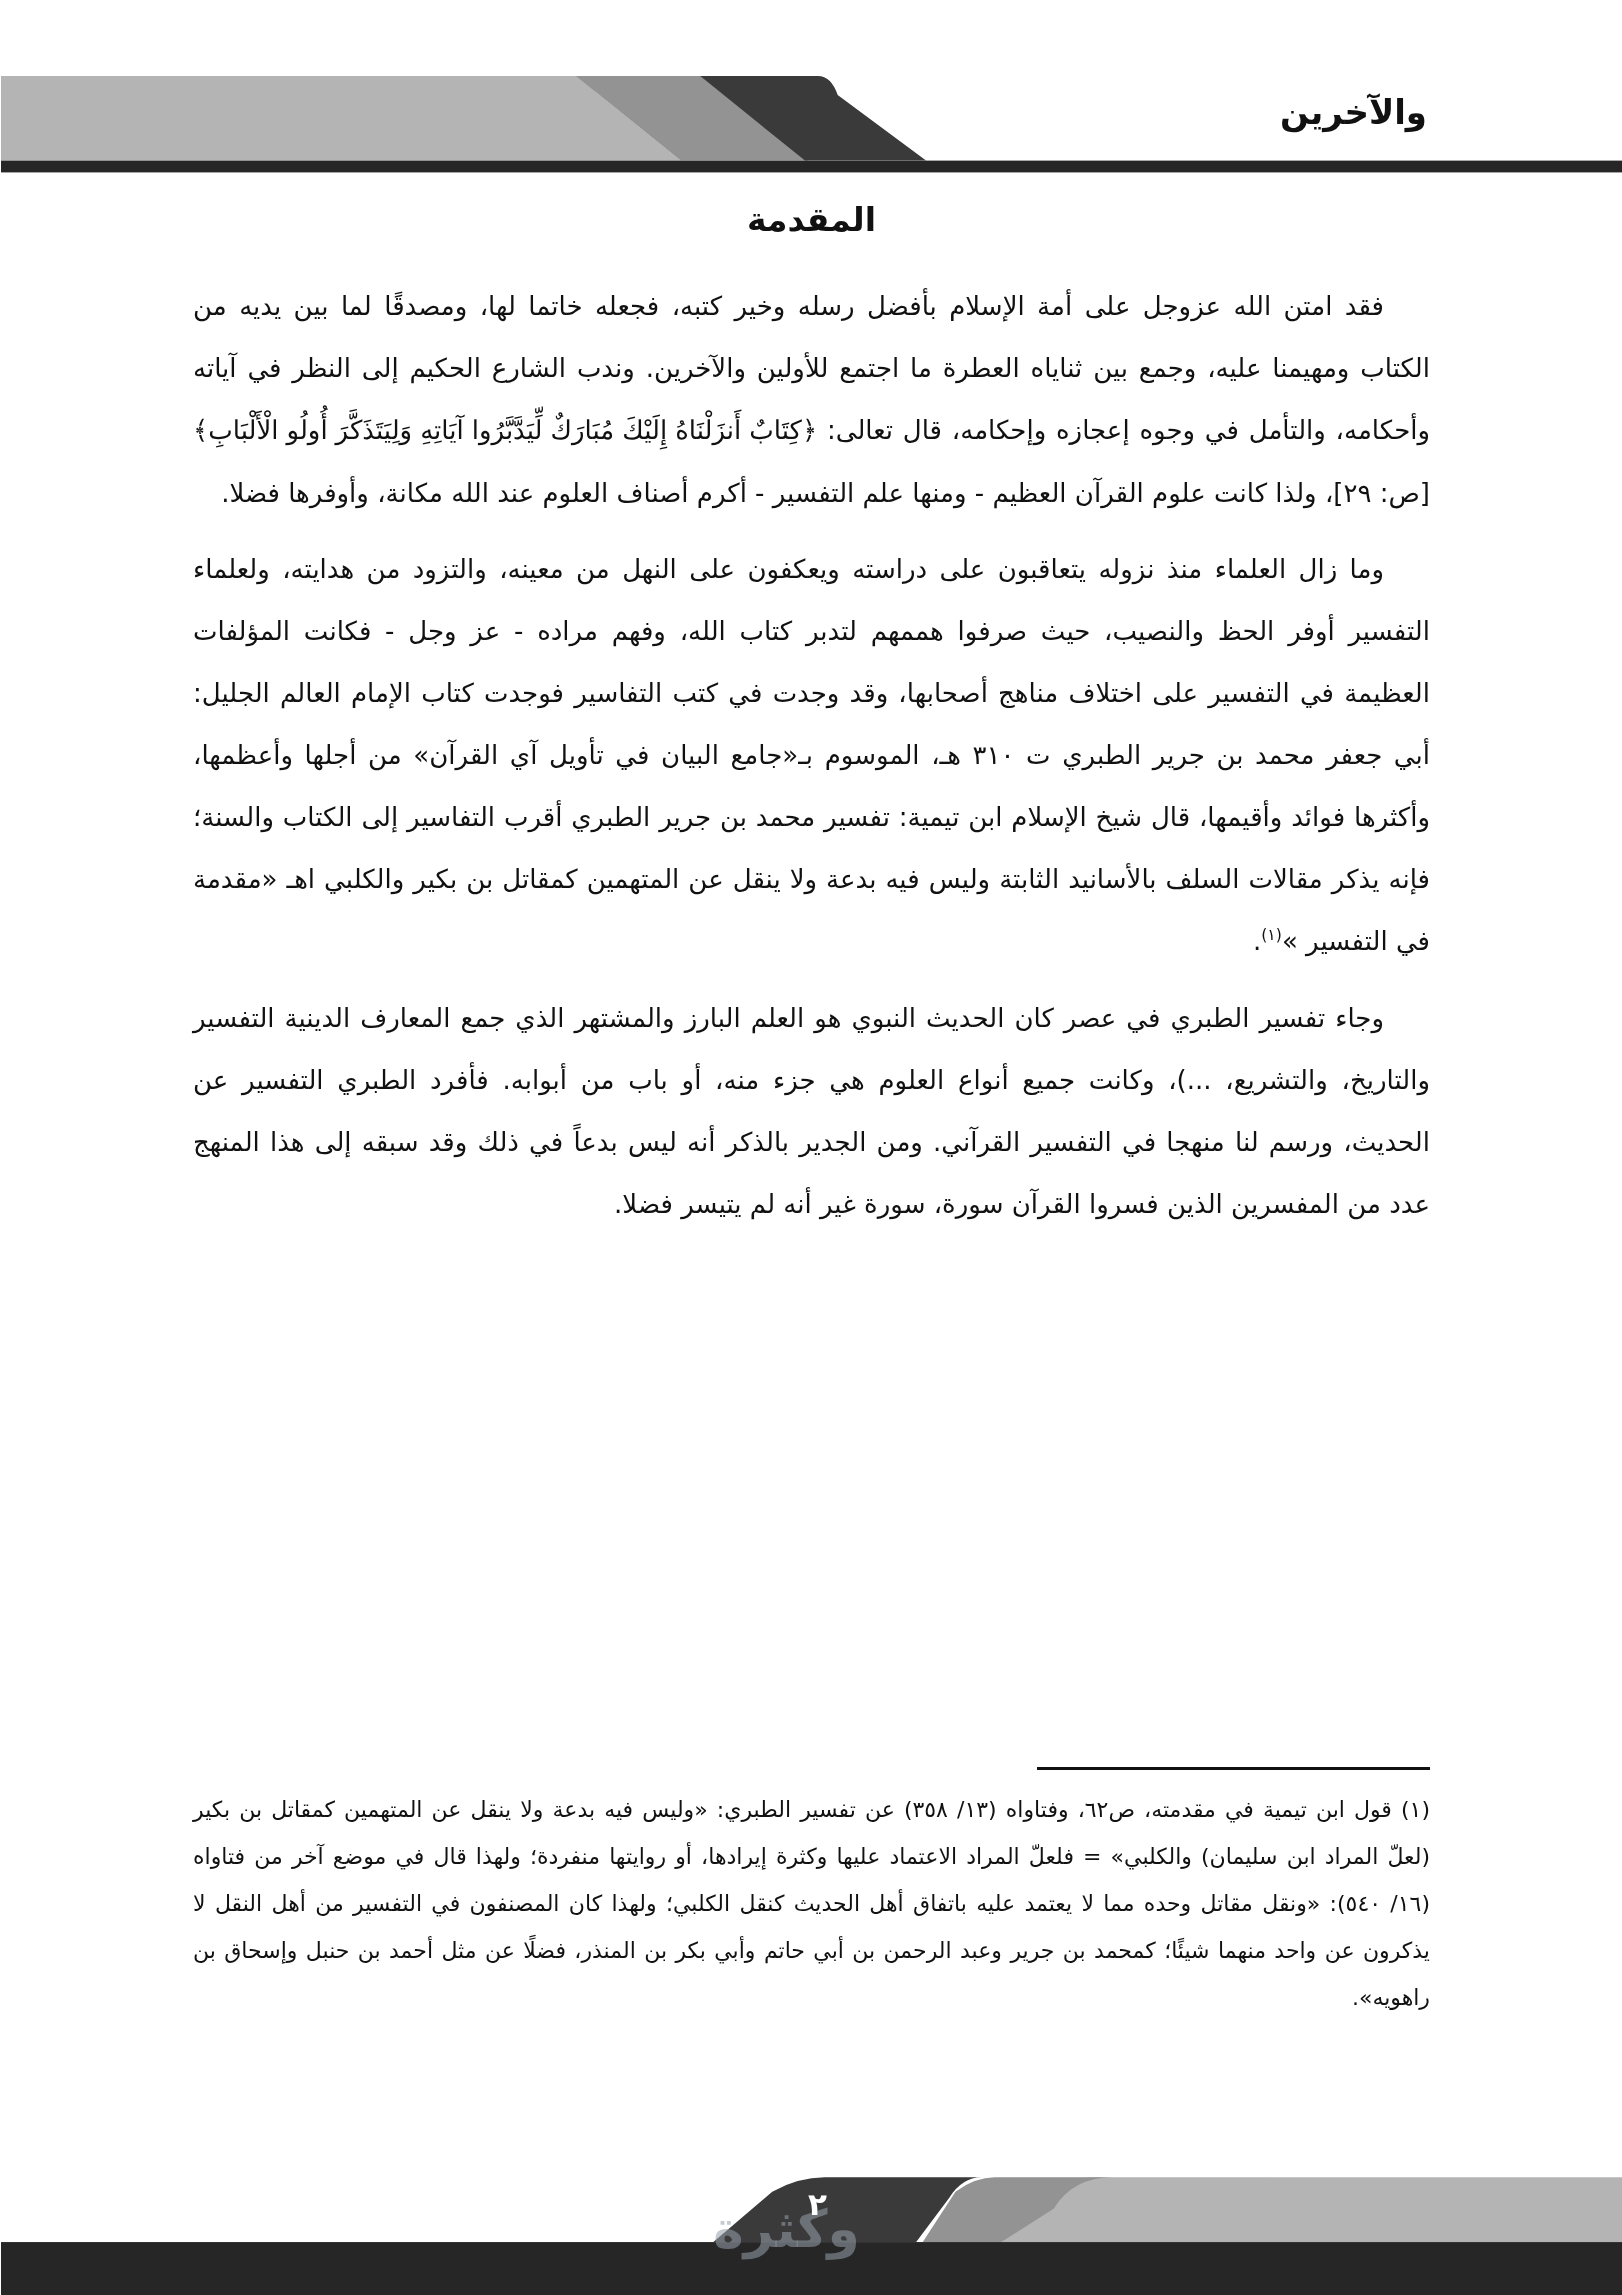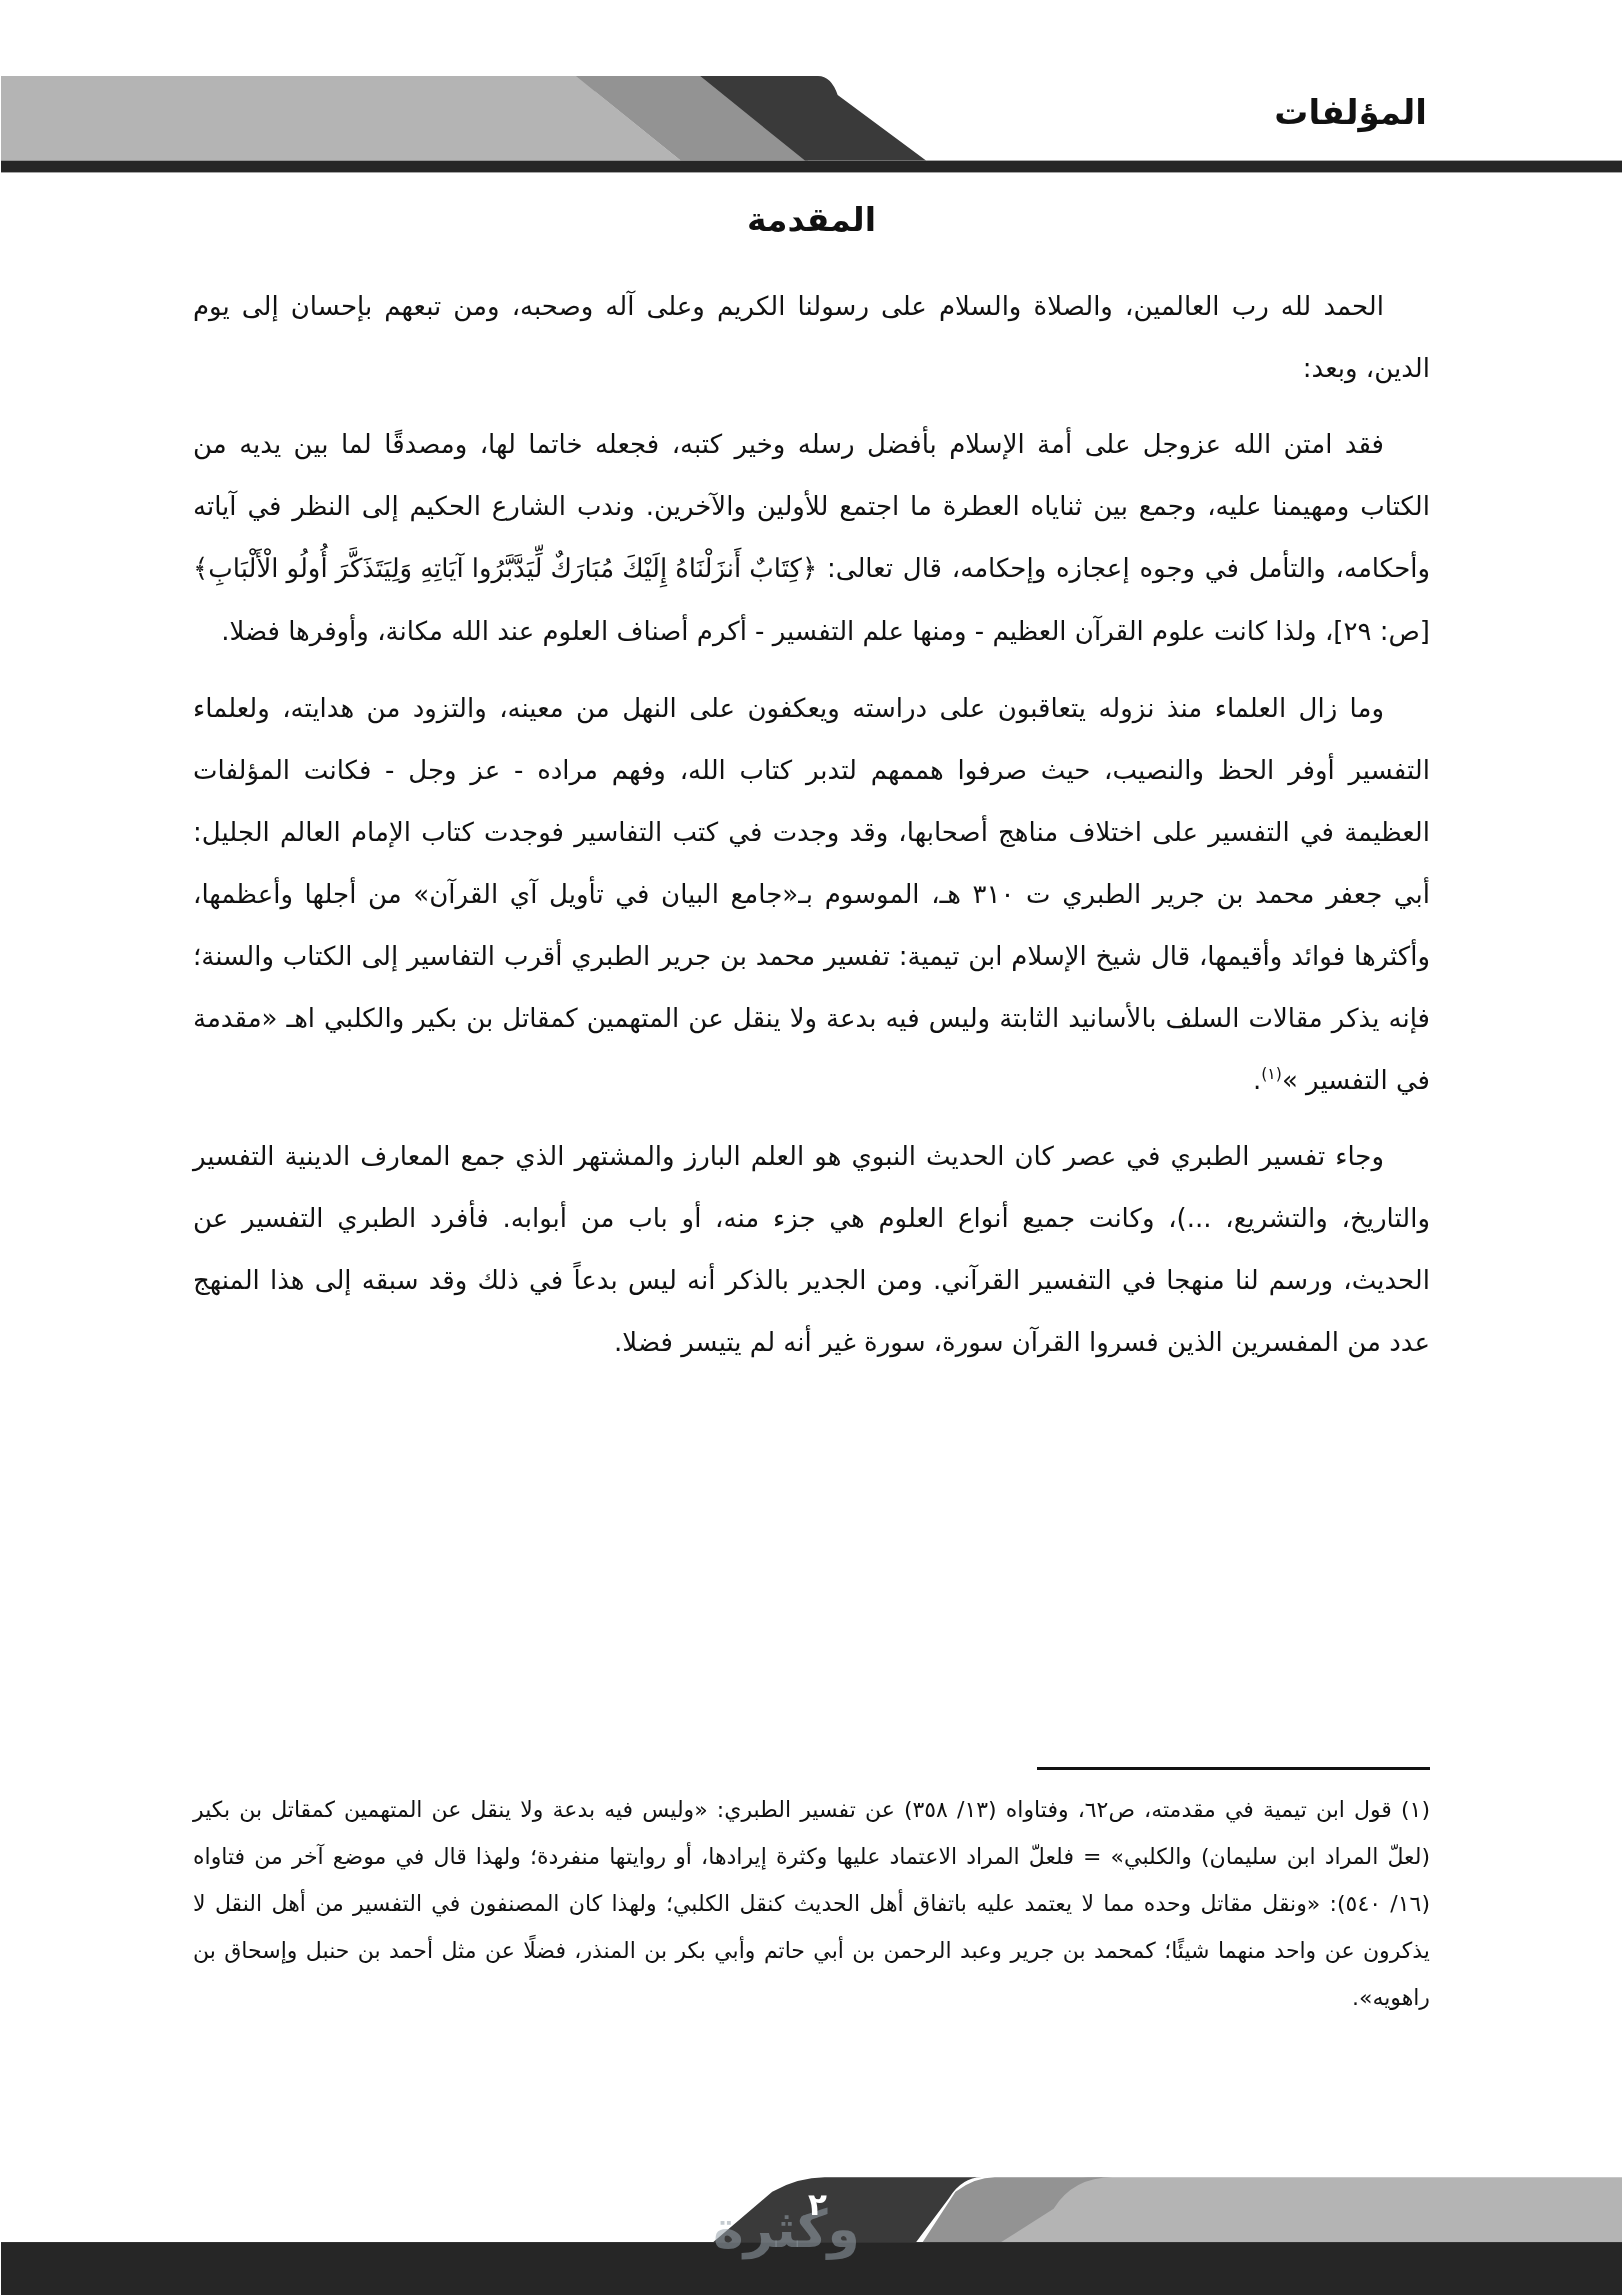--- a/index.html
+++ b/index.html
@@ -28,26 +28,25 @@
 </head>
 <body>
 
 <svg class="hdr-svg" viewBox="0 0 2480 270" preserveAspectRatio="none">
   <path d="M0 116 H880 Q900 116 910 140 L1040 245 H0 Z" fill="#b4b4b4"></path>
   <path d="M880 116 H1080 Q1100 116 1110 140 L1235 245 H1040 Z" fill="#939393"></path>
   <path d="M1070 116 H1250 Q1270 116 1280 145 L1415 245 H1230 Z" fill="#3a3a3a"></path>
   <rect x="0" y="245" width="2480" height="18" fill="#262626"></rect>
 </svg>
 
-<div class="running-head">المؤلفات</div>
+<div class="running-head">والآخرين</div>
 
 <div class="title">المقدمة</div>
 
 <div class="main">
-  <p class="first">الحمد لله رب العالمين، والصلاة والسلام على رسولنا الكريم وعلى آله وصحبه، ومن تبعهم بإحسان إلى يوم الدين، وبعد:</p>
   <p>
     <span>فقد امتن الله عزوجل على أمة الإسلام بأفضل رسله وخير كتبه، فجعله خاتما لها، ومصدقًا لما بين يديه من الكتاب ومهيمنا عليه، وجمع بين ثناياه العطرة ما اجتمع للأولين والآخرين. وندب الشارع الحكيم إلى النظر في آياته وأحكامه، والتأمل في وجوه إعجازه وإحكامه، قال تعالى: </span><span class="quran">﴿كِتَابٌ أَنزَلْنَاهُ إِلَيْكَ مُبَارَكٌ لِّيَدَّبَّرُوا آيَاتِهِ وَلِيَتَذَكَّرَ أُولُو الْأَلْبَابِ﴾</span><span> [ص: ٢٩]، ولذا كانت علوم القرآن العظيم - ومنها علم التفسير - أكرم أصناف العلوم عند الله مكانة، وأوفرها فضلا.</span>
   </p>
   <p>
     <span>وما زال العلماء منذ نزوله يتعاقبون على دراسته ويعكفون على النهل من معينه، والتزود من هدايته، ولعلماء التفسير أوفر الحظ والنصيب، حيث صرفوا هممهم لتدبر كتاب الله، وفهم مراده - عز وجل - فكانت المؤلفات العظيمة في التفسير على اختلاف مناهج أصحابها، وقد وجدت في كتب التفاسير فوجدت كتاب الإمام العالم الجليل: أبي جعفر محمد بن جرير الطبري ت ٣١٠ هـ، الموسوم بـ«جامع البيان في تأويل آي القرآن» من أجلها وأعظمها، وأكثرها فوائد وأقيمها، قال شيخ الإسلام ابن تيمية: تفسير محمد بن جرير الطبري أقرب التفاسير إلى الكتاب والسنة؛ فإنه يذكر مقالات السلف بالأسانيد الثابتة وليس فيه بدعة ولا ينقل عن المتهمين كمقاتل بن بكير والكلبي اهـ «مقدمة في التفسير »</span><span class="sup">(١)</span><span>.</span>
   </p>
   <p>وجاء تفسير الطبري في عصر كان الحديث النبوي هو العلم البارز والمشتهر الذي جمع المعارف الدينية التفسير والتاريخ، والتشريع، ...)، وكانت جميع أنواع العلوم هي جزء منه، أو باب من أبوابه. فأفرد الطبري التفسير عن الحديث، ورسم لنا منهجا في التفسير القرآني. ومن الجدير بالذكر أنه ليس بدعاً في ذلك وقد سبقه إلى هذا المنهج عدد من المفسرين الذين فسروا القرآن سورة، سورة غير أنه لم يتيسر فضلا.</p>
 </div>
 
 <div class="fn-rule"></div>

